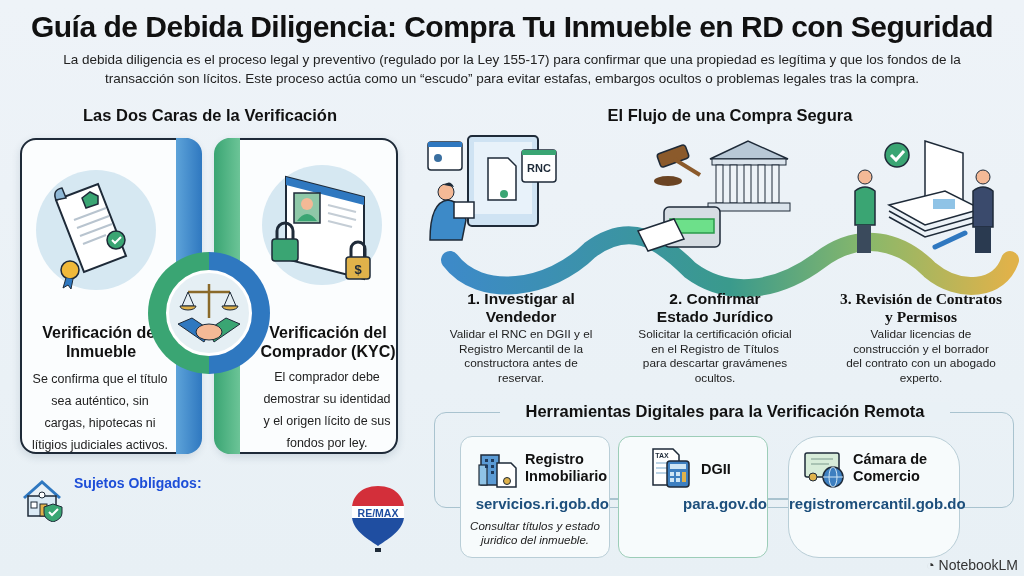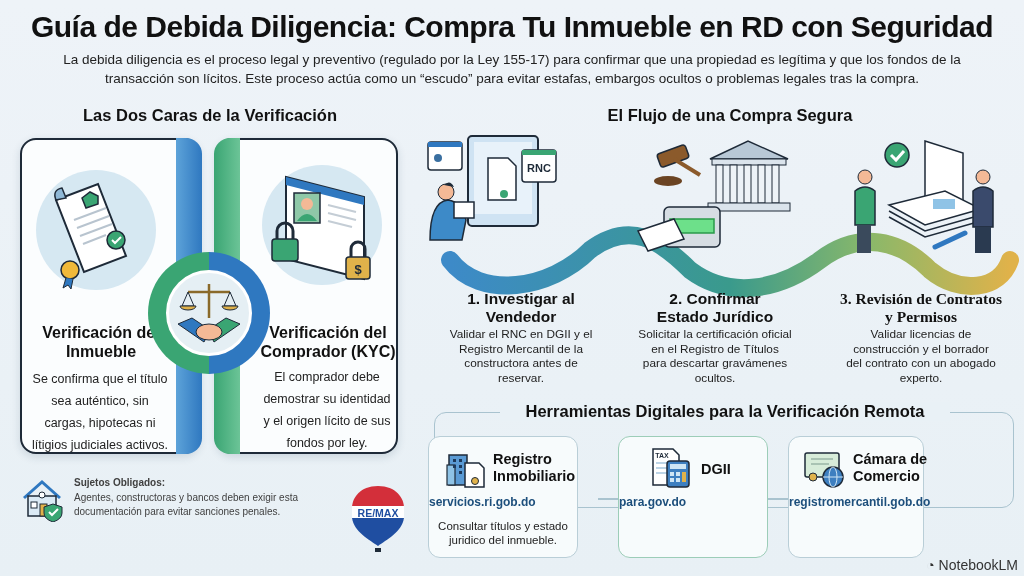--- a/index.html
+++ b/index.html
@@ -36,37 +36,37 @@
   .card-title { position: absolute; font-size: 16px; font-weight: 700; text-align: center; line-height: 19px; color: #111; }
   .card-text { position: absolute; font-size: 12.5px; text-align: center; line-height: 22px; color: #222; }
   .center-badge {
     position: absolute; left: 148px; top: 252px; width: 122px; height: 122px; border-radius: 50%;
     background: conic-gradient(#2f78c0 0 50%, #3aa573 50% 100%);
     display: flex; align-items: center; justify-content: center;
   }
   .center-inner { width: 86px; height: 86px; border-radius: 50%; background: #e5eff4; border: 3px solid #fff;
     display:flex; align-items:center; justify-content:center; }
   
-  .sujetos-text { position: absolute; left: 74px; top: 476px; width: 240px; font-size: 10px; line-height: 14.5px; color: #404040; }
+  .sujetos-text { position: absolute; left: 74px; top: 476px; width: 240px; font-size: 14px; line-height: 14.5px; color: #1d4ed8; }
   .sujetos-text b { display:block; font-weight: 700; }
   
   .wave { position: absolute; left: 440px; top: 200px; width: 580px; height: 100px; }
   .step-title { position: absolute; font-size: 15.5px; font-weight: 700; text-align: center; line-height: 18px; color: #111; }
   .step-text { position: absolute; font-size: 11.8px; text-align: center; line-height: 14.5px; color: #222; }
   
   .tools-frame { position: absolute; left: 434px; top: 412px; width: 580px; height: 96px;
     border: 1.5px solid #a9c3cf; border-radius: 12px; }
   .tools-h { position: absolute; left: 500px; top: 402px; width: 450px; text-align: center;
     font-size: 16.5px; font-weight: 700; background: #e9f1f6; color:#111; }
   .tool-card { position: absolute; top: 436px; width: 150px; height: 122px; background: #f7fbfc;
     border: 1.5px solid #b9ced7; border-radius: 12px; }
   .tool-card.mid { border-color: #9ccdb8; }
   .tool-name { position: absolute; font-size: 14.5px; font-weight: 700; line-height: 17px; color:#111; }
-  .tool-url { position: absolute; left: 0; width: 100%; top: 58px; text-align: left; font-size: 12px; font-weight: 700; color: #1d4f7c; }
-  .tool-desc { position: absolute; left: 0; width: 100%; top: 82px; text-align: center; font-size: 11.5px; line-height: 14px; color: #222; }
+  .tool-url { position: absolute; left: 0; width: 100%; top: 58px; text-align: right; font-size: 15px; font-weight: 700; color: #1d4f7c; }
+  .tool-desc { position: absolute; left: 0; width: 100%; top: 82px; text-align: center; font-size: 11.5px; line-height: 14px; color: #222; font-style: italic; }
   .connector { position: absolute; top: 498px; height: 1.5px; background: #a9c3cf; }
   .brand { position: absolute; right: 6px; bottom: 3px; font-size: 14px; color: #333; }
 </style>
 </head>
 <body>
 
 <div class="title">Guía de Debida Diligencia: Compra Tu Inmueble en RD con Seguridad</div>
 <div class="subtitle">La debida diligencia es el proceso legal y preventivo (regulado por la Ley 155-17) para confirmar que una propiedad es legítima y que los fondos de la transacción son lícitos. Este proceso actúa como un “escudo” para evitar estafas, embargos ocultos o problemas legales tras la compra.</div>
 
 <div class="section-h" style="left:20px; top:106px; width:380px;">Las Dos Caras de la Verificación</div>
@@ -140,21 +140,20 @@
     <rect x="8" y="20" width="28" height="20" fill="#dbeaf5" stroke="#1e2a38" stroke-width="1.5"></rect>
     <rect x="20" y="28" width="7" height="12" fill="#e0b24a" stroke="#1e2a38" stroke-width="1"></rect>
     <rect x="11" y="26" width="6" height="6" fill="#fff" stroke="#1e2a38" stroke-width="1"></rect>
     <circle cx="22" cy="19" r="3" fill="#fff" stroke="#1e2a38" stroke-width="1"></circle>
     <path d="M33 28 l9 3 v6 q0 6 -9 9 q-9 -3 -9 -9 v-6 z" fill="#3aa573" stroke="#1e2a38" stroke-width="1"></path>
     <path d="M29 36 l3 3 l6 -6" stroke="#fff" stroke-width="2" fill="none"></path>
   </svg>
 </div>
 <div class="sujetos-text">
   <b>Sujetos Obligados:</b>
-  <span>Agentes, constructoras y bancos deben exigir esta documentación para evitar sanciones penales.</span>
 </div>
 
 <div style="position:absolute; left:348px; top:482px; width:60px; height:72px;">
   <svg width="60" height="72" viewBox="0 0 60 72">
     <path d="M30 4 C12 4 4 16 4 26 L56 26 C56 16 48 4 30 4 Z" fill="#d32f3a"></path>
     <rect x="4" y="24" width="52" height="14" fill="#fff"></rect>
     <path d="M4 36 L56 36 C54 50 38 58 30 64 C22 58 6 50 4 36 Z" fill="#1f4ea1"></path>
     <text x="30" y="35" text-anchor="middle" font-size="10.5" font-weight="700" fill="#1f4ea1" font-family="Liberation Sans, sans-serif">RE/MAX</text>
     <rect x="27" y="66" width="6" height="4" fill="#1e2a38"></rect>
   </svg>
@@ -240,21 +239,21 @@
 <div class="step-text" style="left:638px; top:327px; width:154px;">Solicitar la certificación oficial en el Registro de Títulos para descartar gravámenes ocultos.</div>
 
 <div class="step-title" style="left:838px; top:290px; width:166px;font-family:Liberation Serif, serif;">3. Revisión de Contratos y Permisos</div>
 <div class="step-text" style="left:846px; top:327px; width:150px;">Validar licencias de construcción y el borrador del contrato con un abogado experto.</div>
 
 <div class="tools-frame"></div>
 <div class="tools-h">Herramientas Digitales para la Verificación Remota</div>
 <div class="connector" style="left:598px; width:20px;"></div>
 <div class="connector" style="left:768px; width:20px;"></div>
 
-<div class="tool-card" style="left:428px;padding-left:32px;">
+<div class="tool-card" style="left:460px;padding-left:32px;">
   <div style="position:absolute; left:16px; top:10px; width:42px; height:42px;">
     <svg width="42" height="42" viewBox="0 0 42 42">
       <rect x="4" y="8" width="18" height="30" fill="#5b9bd5" stroke="#1e2a38" stroke-width="1.5"></rect>
       <rect x="2" y="18" width="8" height="20" fill="#8fc3e6" stroke="#1e2a38" stroke-width="1.2"></rect>
       <g fill="#1e3a5c">
           <rect x="8" y="12" width="3" height="3"></rect>
           <rect x="14" y="12" width="3" height="3"></rect>
           <rect x="8" y="18" width="3" height="3"></rect>
           <rect x="14" y="18" width="3" height="3"></rect>
           <rect x="14" y="24" width="3" height="3"></rect>
@@ -286,21 +285,21 @@
           <rect x="21" y="33" width="4" height="4"></rect>
           <rect x="27" y="33" width="4" height="4"></rect>
         </g>
       <rect x="33" y="27" width="4" height="10" fill="#e0b24a"></rect>
     </svg>
   </div>
   <div class="tool-name" style="left:82px; top:24px; width:60px;">DGII</div>
   <div class="tool-url">para.gov.do</div>
 </div>
 
-<div class="tool-card" style="left:788px; width:136px;">
+<div class="tool-card" style="left:788px; width:172px;border-radius:31px;">
   <div style="position:absolute; left:14px; top:12px; width:44px; height:40px;">
     <svg width="44" height="40" viewBox="0 0 44 40">
       <rect x="2" y="4" width="34" height="24" rx="2" fill="#d7ecd9" stroke="#1e2a38" stroke-width="1.5"></rect>
       <g stroke="#8aa89a" stroke-width="1.2">
           <line x1="8" y1="10" x2="30" y2="10"></line>
           <line x1="8" y1="15" x2="26" y2="15"></line>
         </g>
       <circle cx="10" cy="28" r="4" fill="#e0b24a" stroke="#1e2a38" stroke-width="1"></circle>
       <circle cx="30" cy="28" r="10" fill="#3d7fc0" stroke="#1e2a38" stroke-width="1.5"></circle>
       <g stroke="#cfe6f5" stroke-width="1" fill="none">

